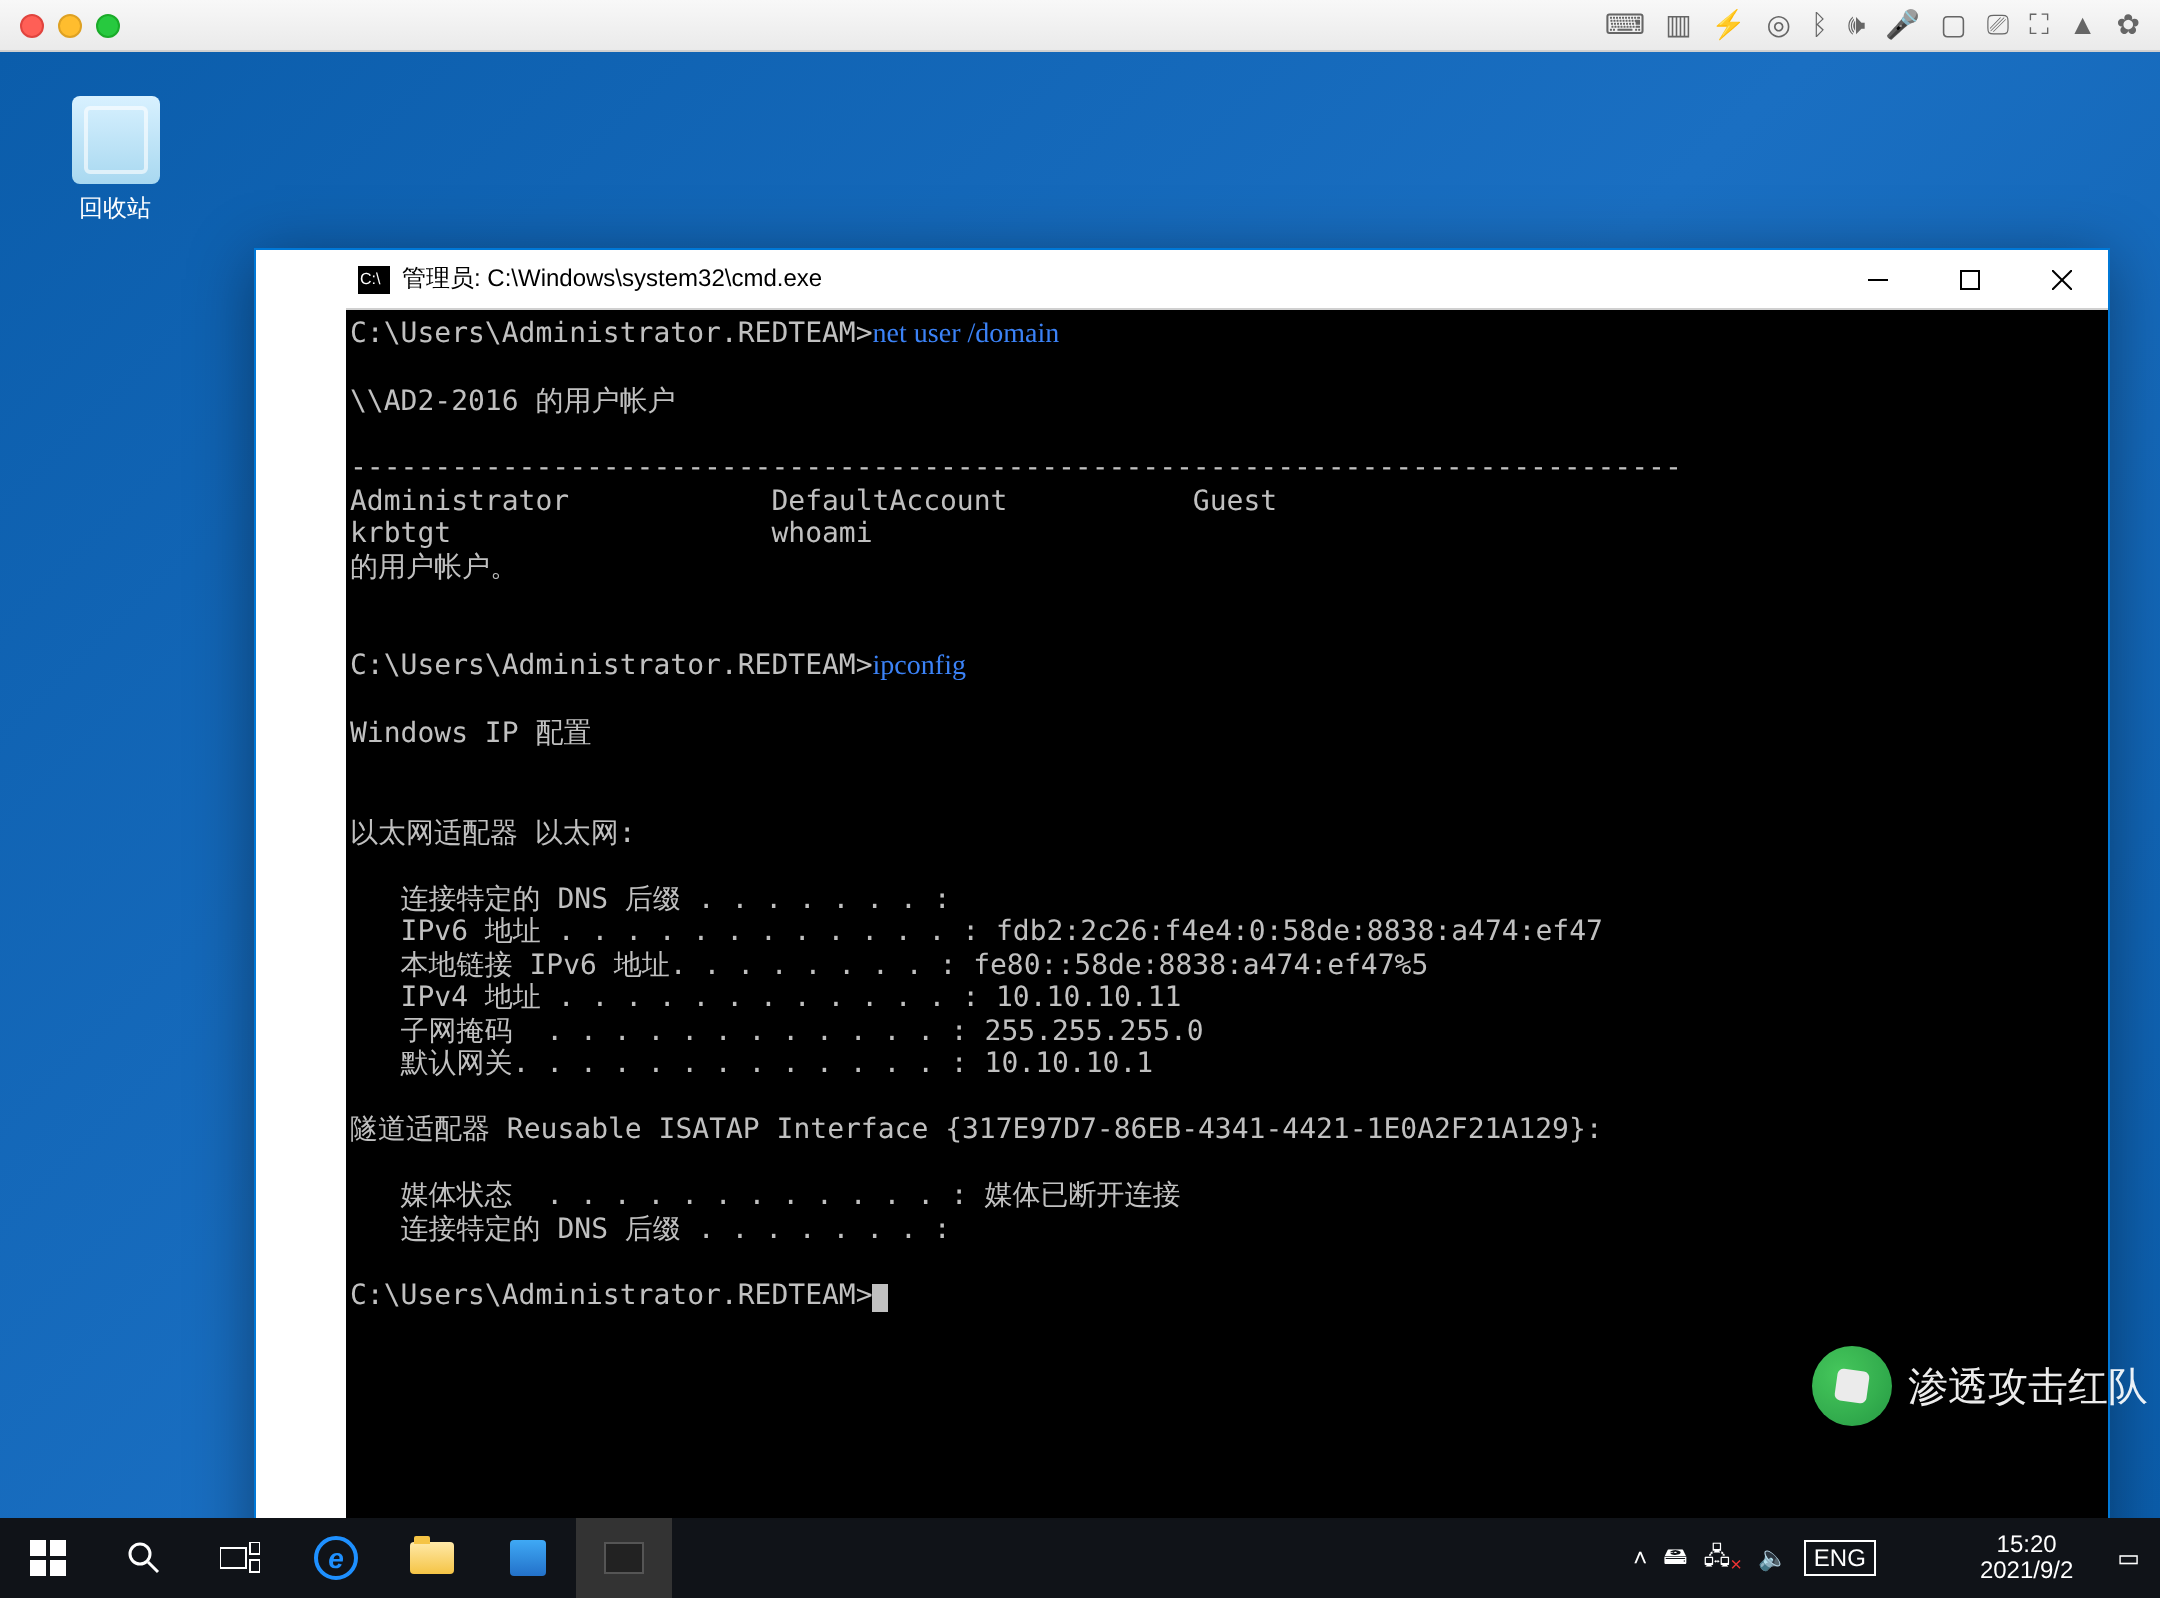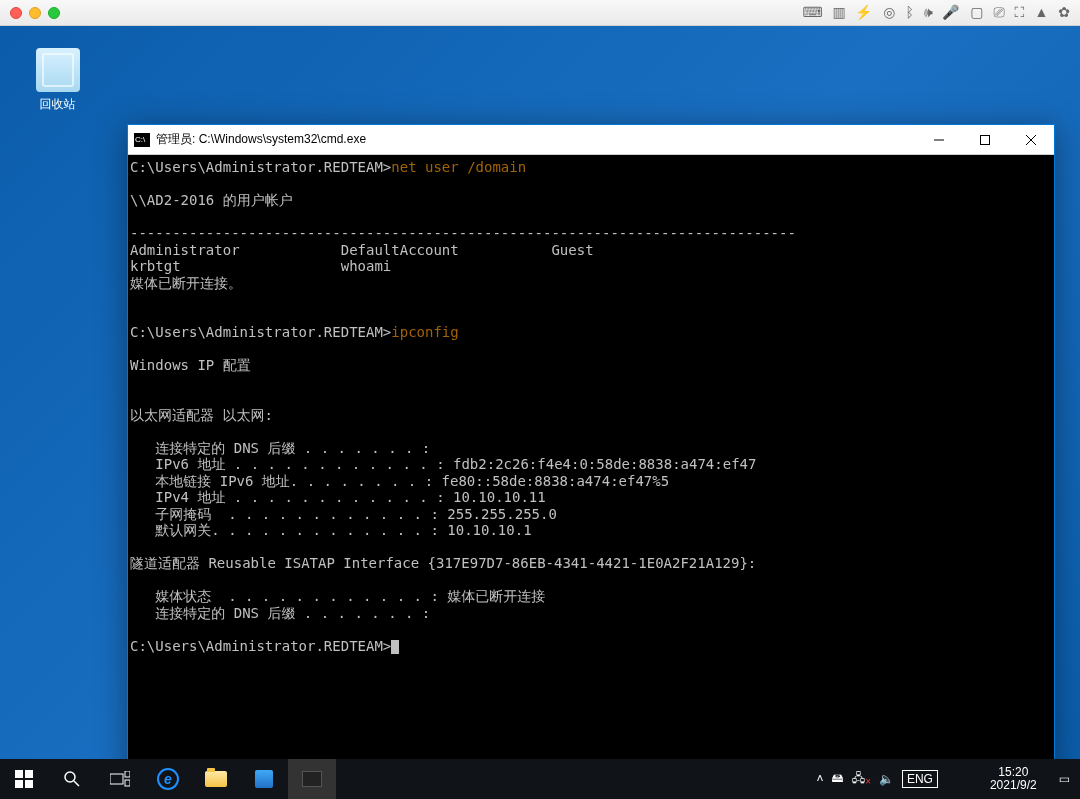--- a/index.html
+++ b/index.html
@@ -12,29 +12,29 @@
   .mac-title{position:absolute;left:0;right:0;text-align:center;font-size:13px;color:#444;}
   .mac-icons{margin-left:auto;display:flex;gap:10px;padding-right:10px;color:#666;}
   .mac-icons span{font-size:14px;cursor:pointer;}
   
   .desktop{position:absolute;top:26px;left:0;right:0;bottom:40px;background:linear-gradient(135deg,#0b5dab 0%,#1a6fc2 50%,#0b5dab 100%);overflow:hidden;}
   .desktop::before{content:"";position:absolute;top:30%;left:20%;width:60%;height:40%;background:radial-gradient(ellipse,rgba(255,255,255,0.08),transparent);filter:blur(30px);}
   .recycle{position:absolute;top:22px;left:30px;width:55px;text-align:center;color:#fff;font-size:12px;}
   .recycle .ico{width:44px;height:44px;margin:0 auto 4px;background:linear-gradient(#d8f1ff,#a8d8f0);border-radius:4px;position:relative;}
   .recycle .ico::before{content:"";position:absolute;top:5px;left:6px;right:6px;bottom:5px;border:2px solid rgba(255,255,255,0.6);border-radius:3px;}
   
-  .cmd-window{position:absolute;top:98px;left:127px;width:928px;height:669px;background:#fff;border:1px solid #0078d7;box-shadow:0 5px 30px rgba(0,0,0,0.4);}
+  .cmd-window{position:absolute;top:98px;left:127px;width:928px;height:669px;background:#fff;border:1px solid #0078d7;box-shadow:0 5px 30px rgba(0,0,0,0.4);padding-left:45px;}
   .cmd-title{height:30px;background:#fff;display:flex;align-items:center;border-bottom:1px solid #d0d0d0;font-size:12px;}
   .cmd-title .ico2{width:16px;height:14px;margin:0 6px;background:#000;display:inline-block;position:relative;}
   .cmd-title .ico2::after{content:"C:\\";color:#fff;font-size:8px;position:absolute;top:2px;left:1px;}
   .cmd-title-text{flex:1;color:#000;}
   .win-btn{width:46px;height:30px;display:flex;align-items:center;justify-content:center;}
   .win-btn svg{width:10px;height:10px;}
   .cmd-body{height:calc(100% - 30px);background:#000;color:#c0c0c0;font-family:"NSimSun","SimSun","Consolas",monospace;font-size:14px;line-height:1.18;padding:4px 2px;white-space:pre;overflow:hidden;}
-  .cmd-body .prompt-input{color:#a16207;}
+  .cmd-body .prompt-input{color:#3b82f6;font-family:Liberation Serif, serif;}
   .cursor{display:inline-block;width:8px;height:14px;background:#c0c0c0;vertical-align:text-bottom;}
   
   .watermark{position:absolute;right:6px;bottom:46px;display:flex;align-items:center;gap:8px;color:#fff;opacity:0.92;font-size:20px;font-weight:500;pointer-events:none;}
   .wm-circle{width:40px;height:40px;border-radius:50%;background:radial-gradient(circle at 35% 35%,#4cd964,#2aa84a);display:flex;align-items:center;justify-content:center;}
   .wm-circle::before{content:"";width:16px;height:16px;background:#fff;border-radius:3px;transform:rotate(8deg);}
   
   .taskbar{position:absolute;bottom:0;left:0;right:0;height:40px;background:#101318;display:flex;align-items:center;color:#fff;font-size:12px;}
   .tb-btn{width:48px;height:40px;display:flex;align-items:center;justify-content:center;}
   .tb-btn.active{background:#333;}
   .win-logo{display:grid;grid-template-columns:1fr 1fr;gap:2px;width:18px;height:18px;}
@@ -103,21 +103,21 @@
           </svg>
         </div>
     </div>
     <div class="cmd-body"><span>C:\Users\Administrator.REDTEAM&gt;</span><span class="prompt-input">net user /domain</span>
 <span></span>
 <span>\\AD2-2016 的用户帐户</span>
 <span></span>
 <span>-------------------------------------------------------------------------------</span>
 <span>Administrator            DefaultAccount           Guest</span>
 <span>krbtgt                   whoami</span>
-<span>媒体已断开连接。</span>
+<span>的用户帐户。</span>
 <span></span>
 <span></span>
 <span>C:\Users\Administrator.REDTEAM&gt;</span><span class="prompt-input">ipconfig</span>
 <span></span>
 <span>Windows IP 配置</span>
 <span></span>
 <span></span>
 <span>以太网适配器 以太网:</span>
 <span></span>
 <span>   连接特定的 DNS 后缀 . . . . . . . :</span>
@@ -128,20 +128,24 @@
 <span>   默认网关. . . . . . . . . . . . . : 10.10.10.1</span>
 <span></span>
 <span>隧道适配器 Reusable ISATAP Interface {317E97D7-86EB-4341-4421-1E0A2F21A129}:</span>
 <span></span>
 <span>   媒体状态  . . . . . . . . . . . . : 媒体已断开连接</span>
 <span>   连接特定的 DNS 后缀 . . . . . . . :</span>
 <span></span>
 <span>C:\Users\Administrator.REDTEAM&gt;</span><span class="cursor"></span></div>
   </div>
 
+  <div class="watermark">
+    <div class="wm-circle"></div>
+    <span>渗透攻击红队</span>
+  </div>
 </div>
 
 <div class="taskbar">
   <div class="tb-btn">
       <div class="win-logo">
         <div></div>
         <div></div>
         <div></div>
         <div></div>
       </div>

